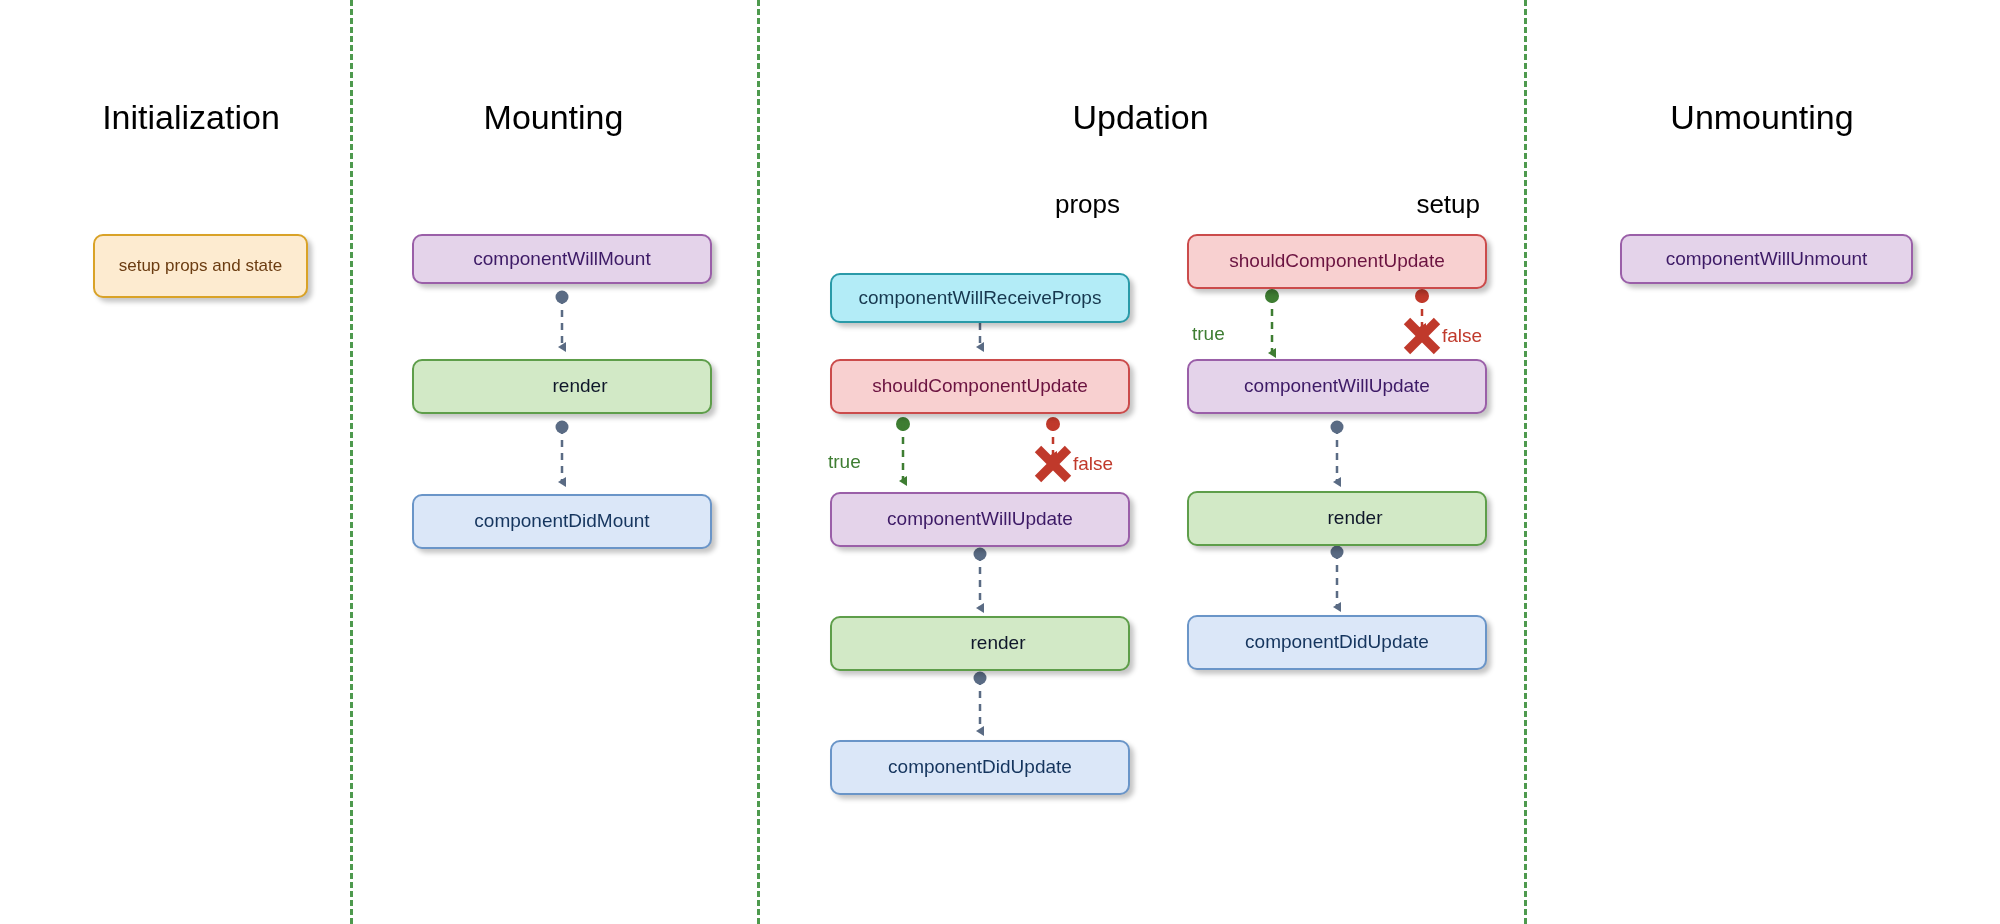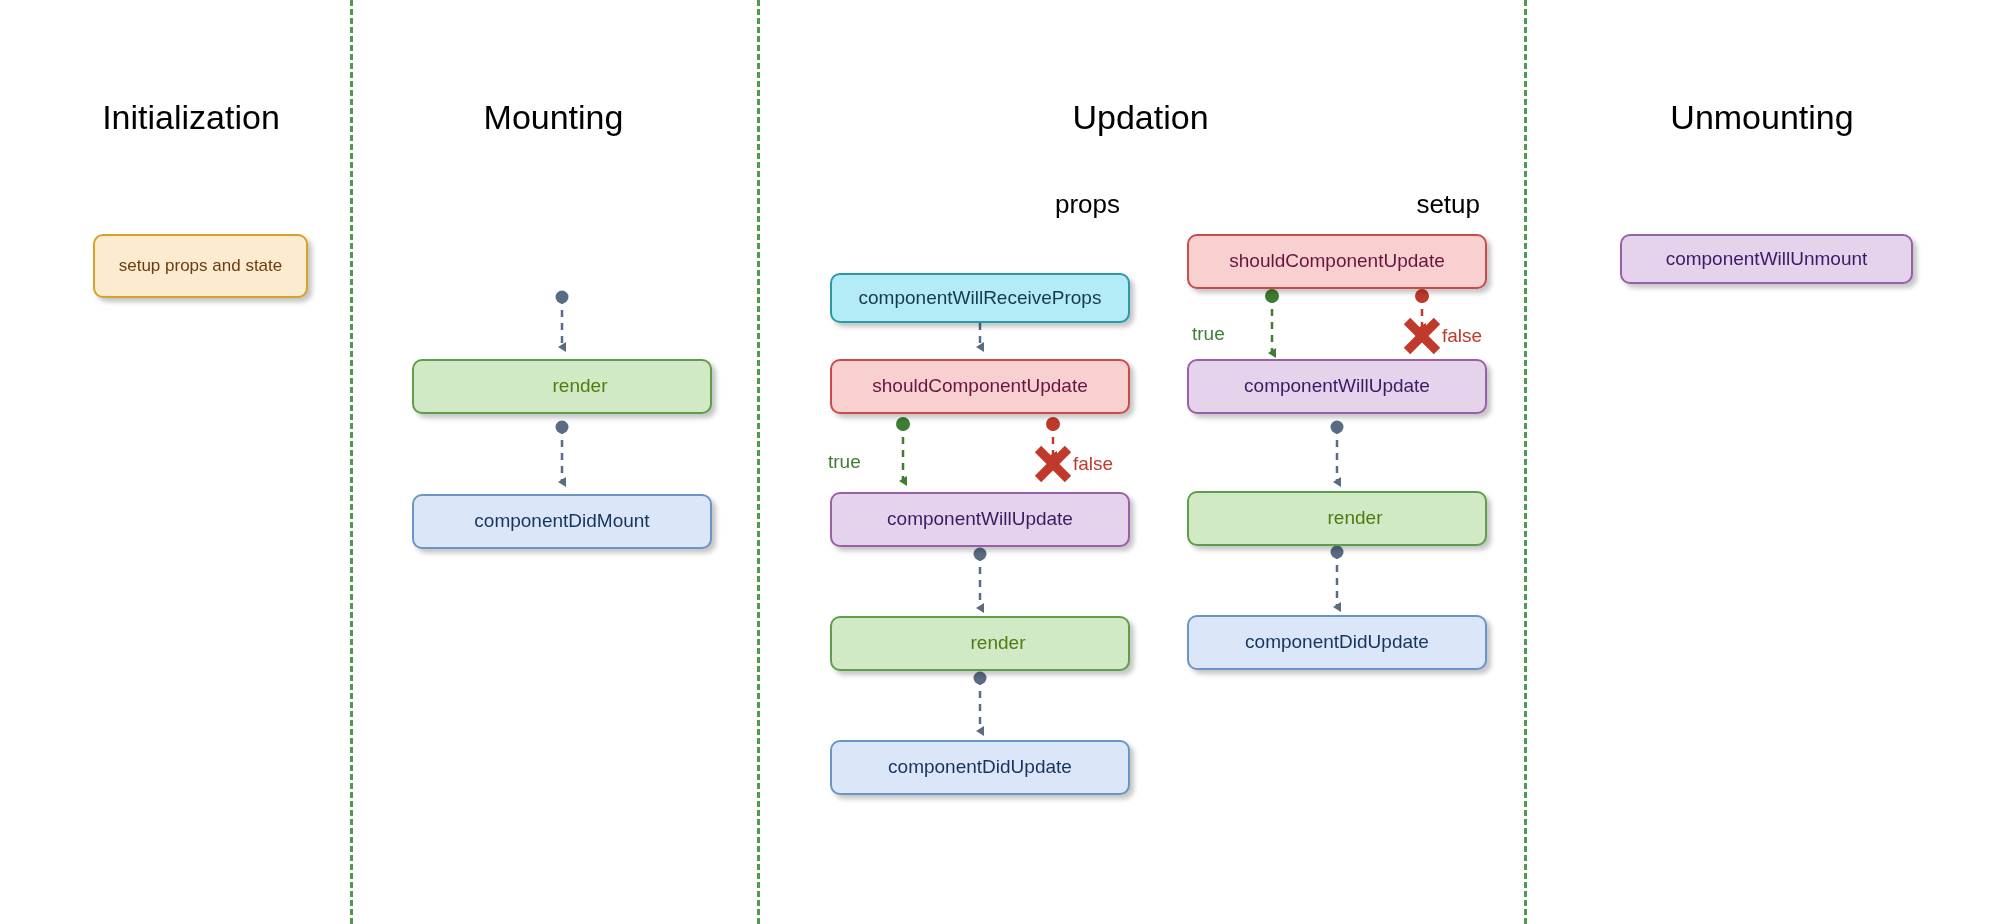--- a/index.html
+++ b/index.html
@@ -61,21 +61,21 @@
     justify-content: center;
     font-size: 19px;
     line-height: 1.1;
     text-align: center;
     box-shadow: 4px 4px 5px rgba(0,0,0,0.23);
   }
   .node.small { font-size: 17px; }
 
   .n-orange { background: #fdebd0; border-color: #d9a227; color: #6b3c11; }
   .n-purple { background: #e4d3ea; border-color: #9a5fa8; color: #3d1a66; }
-  .n-green  { background: #d2e9c6; border-color: #5e9e4a; color: #4d7c0f; padding-left: 36px; }
+  .n-green  { background: #d2e9c6; border-color: #5e9e4a; color: #0f172a; padding-left: 36px; }
   .n-blue   { background: #dbe7f8; border-color: #6a95c8; color: #15355e; }
   .n-cyan   { background: #b3ecf7; border-color: #2a9aa8; color: #17384f; }
   .n-red    { background: #f8d0d0; border-color: #cb4b4b; color: #6b1340; }
 
   
   #wires {
     position: absolute;
     left: 0;
     top: 0;
     width: 2000px;
@@ -182,20 +182,21 @@
     </g>
 
     <g>
       <circle cx="1337" cy="552" r="6.5" fill="#5a6b84"></circle>
       <line x1="1337" y1="552" x2="1337" y2="607" stroke="#5a6b84" stroke-width="2.5" stroke-dasharray="7,6" marker-end="url(#ah-gray)"></line>
     </g>
   </svg>
 
   <div class="node n-orange small" style="left:93px; top:234px; width:215px; height:64px;">setup props and state</div>
 
+  <div class="node n-purple" style="left:412px; top:234px; width:300px; height:50px;">componentWillMount</div>
 
   <div class="node n-green" style="left:412px; top:359px; width:300px; height:55px;">render</div>
 
   <div class="node n-blue" style="left:412px; top:494px; width:300px; height:55px;">componentDidMount</div>
 
   <div class="node n-cyan" style="left:830px; top:234px; width:300px; height:50px;margin-top:39px;">componentWillReceiveProps</div>
 
   <div class="node n-red" style="left:830px; top:359px; width:300px; height:55px;">shouldComponentUpdate</div>
 
   <div class="node n-purple" style="left:830px; top:492px; width:300px; height:55px;">componentWillUpdate</div>

